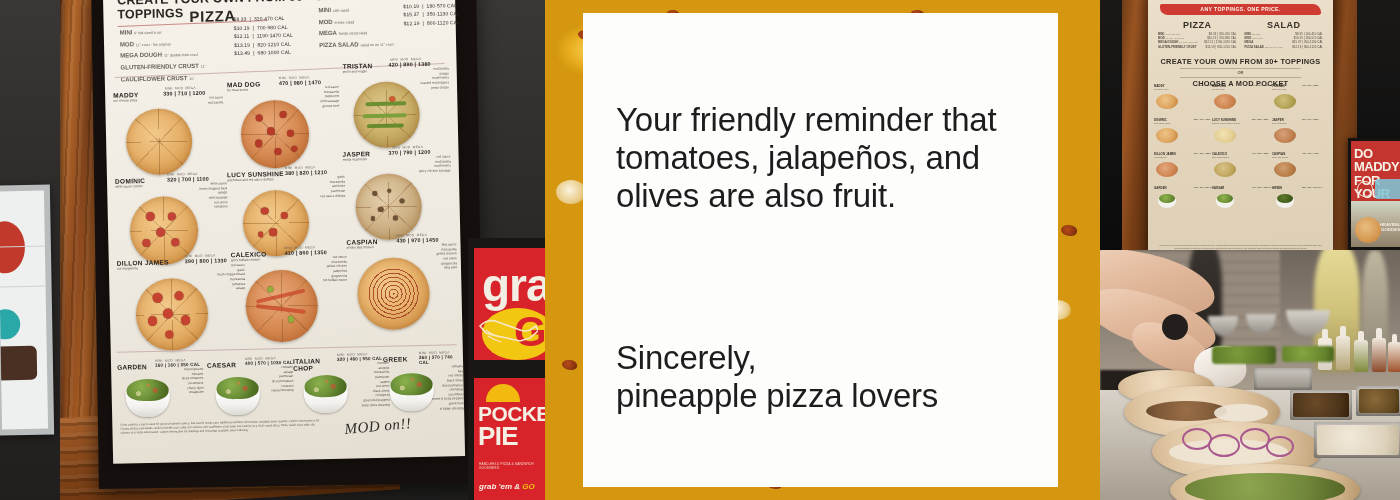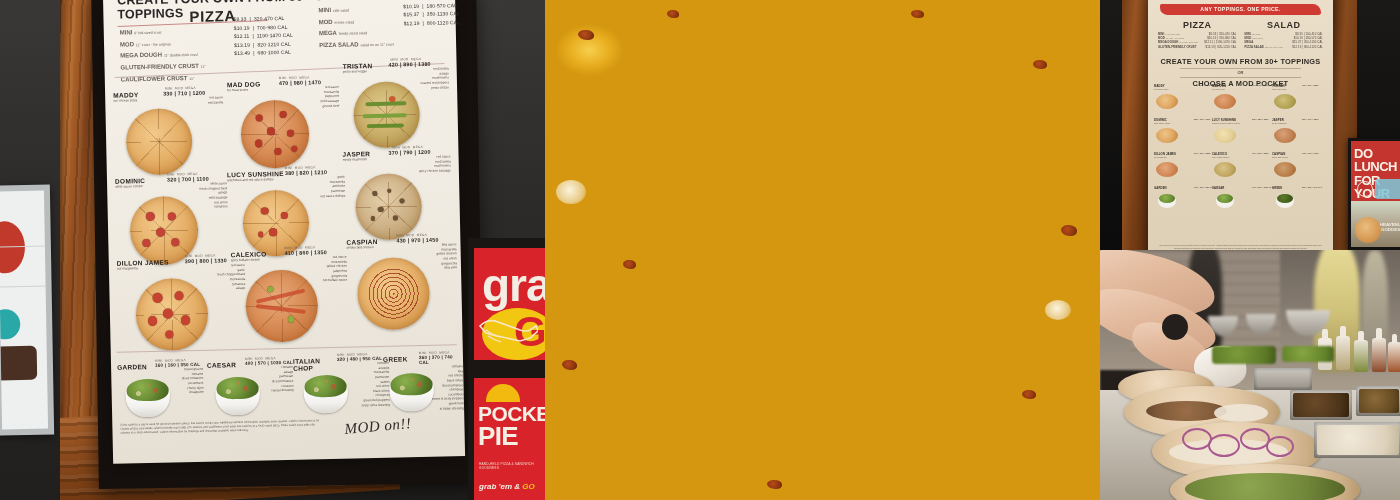--- a/index.html
+++ b/index.html
@@ -589,20 +589,25 @@
       <span class="char" style="left:88%;top:12%;width:14px;height:9px;"></span>
       <span class="char" style="left:93%;top:45%;width:16px;height:11px;"></span>
       <span class="char" style="left:86%;top:78%;width:14px;height:9px;"></span>
       <span class="char" style="left:40%;top:96%;width:15px;height:9px;"></span>
       <span class="char" style="left:66%;top:2%;width:13px;height:8px;"></span>
       <span class="char" style="left:22%;top:2%;width:12px;height:8px;"></span>
       <span class="pale" style="left:2%;top:36%;width:30px;height:24px;"></span>
       <span class="pale" style="left:90%;top:60%;width:26px;height:20px;"></span>
     </div>
 
+    <div class="card">
+      <div class="quote">Your friendly reminder that tomatoes, jalapeños, and olives are also fruit.</div>
+      <div class="sign" style="white-space:pre-line;">Sincerely,
+pineapple pizza lovers</div>
+    </div>
   </div>
 
   <div class="panel" id="panel-rt">
     <div class="rt-wall"></div>
     <div class="rt-wood"></div>
     <div class="rt-wood2"></div>
 
     <div class="rt-board">
       <div class="rt-welcome">
         <span>WELCOME TO </span><b>MOD</b>
@@ -729,21 +734,21 @@
           <div class="rt-grn" style="left:123px;top:110px;width:16px;height:9px;background:radial-gradient(circle at 40% 38%,#5d7a2c 0%,#3f5a18 70%,#2c400e 100%);"></div>
         </div>
       </div>
 
       <div class="rt-foot">2,000 calories a day is used for general nutrition advice, but calorie needs vary. Additional nutrition information available upon request. Calorie information is for Classic pizzas and salads. Gluten-friendly crust adds 270 calories and cauliflower crust adds 100 calories to a MOD-sized pizza. Pizza Salad crust adds 650 calories to a MOD-sized salad. Calorie information for toppings and dressings available when ordering.</div>
     </div>
 
     <div class="lunch">
       <div class="lunch-in">
         <div class="l1">
-          <span>DO LUNCH</span><br>
+          <span>DO MADDY</span><br>
           <span>FOR YOUR</span>
         </div>
         <div style="position:absolute;left:6px;top:40px;width:14px;height:14px;border-radius:50%;border:1.4px solid #efe3d2;"></div>
         <div style="position:absolute;left:24px;top:38px;width:30px;height:20px;background:#7ec8d8;border-radius:3px;opacity:.85;"></div>
         <div class="lunch-photo">
           <div class="pp"></div>
           <div class="tx" style="white-space:pre-line;">HEAVENLY
 GODDESS</div>
         </div>
       </div>

